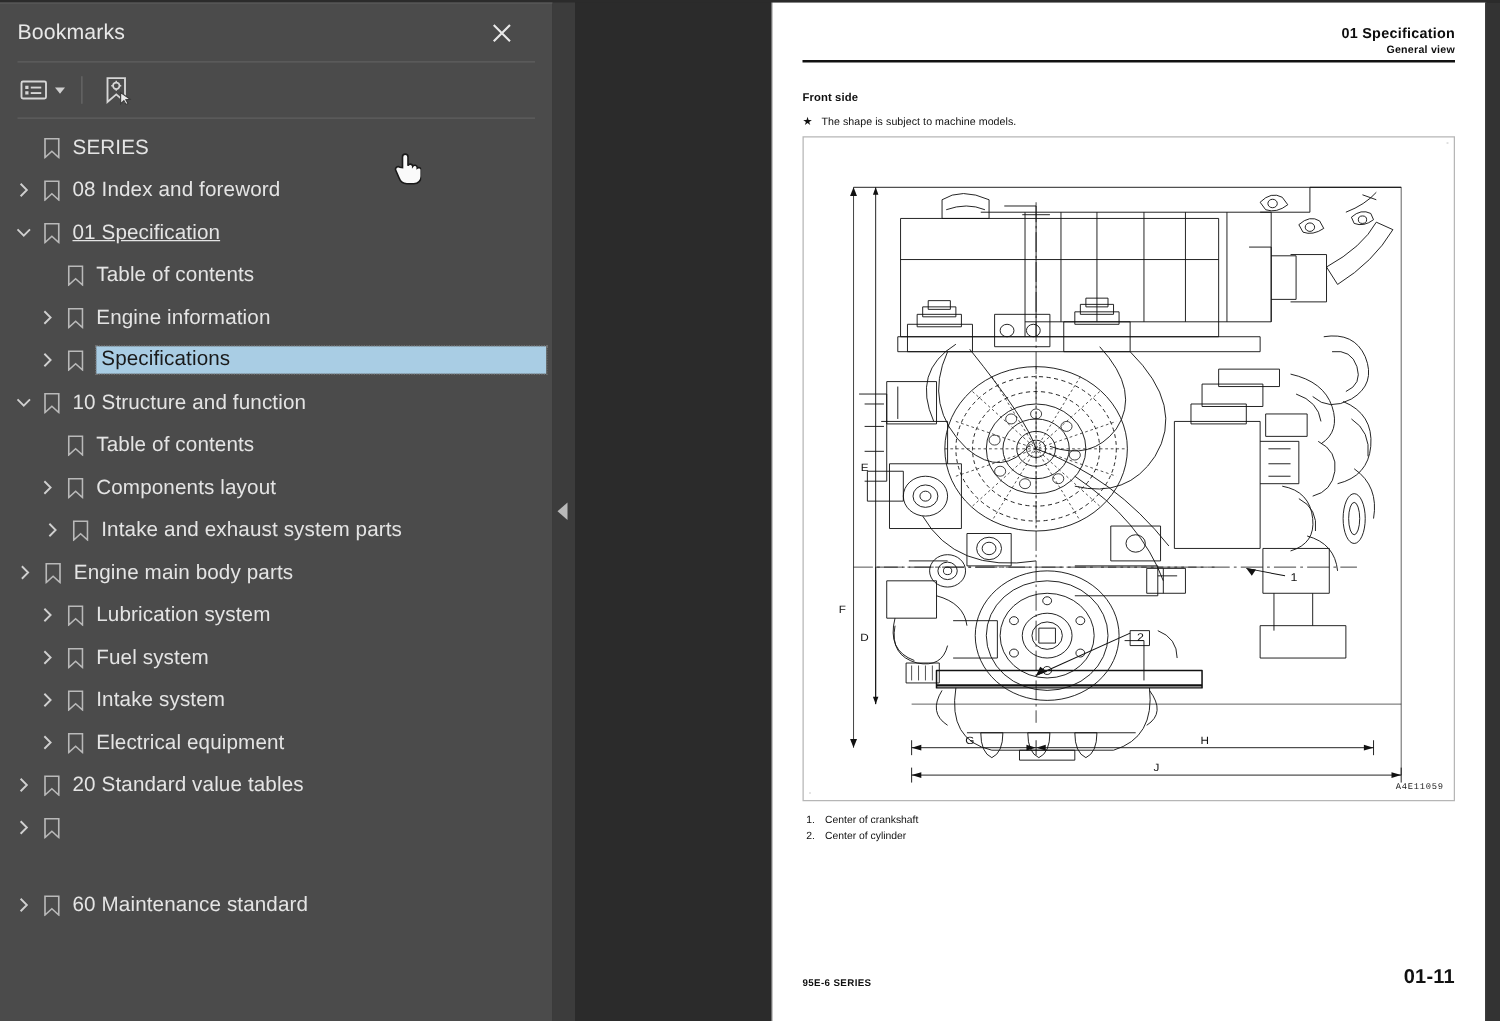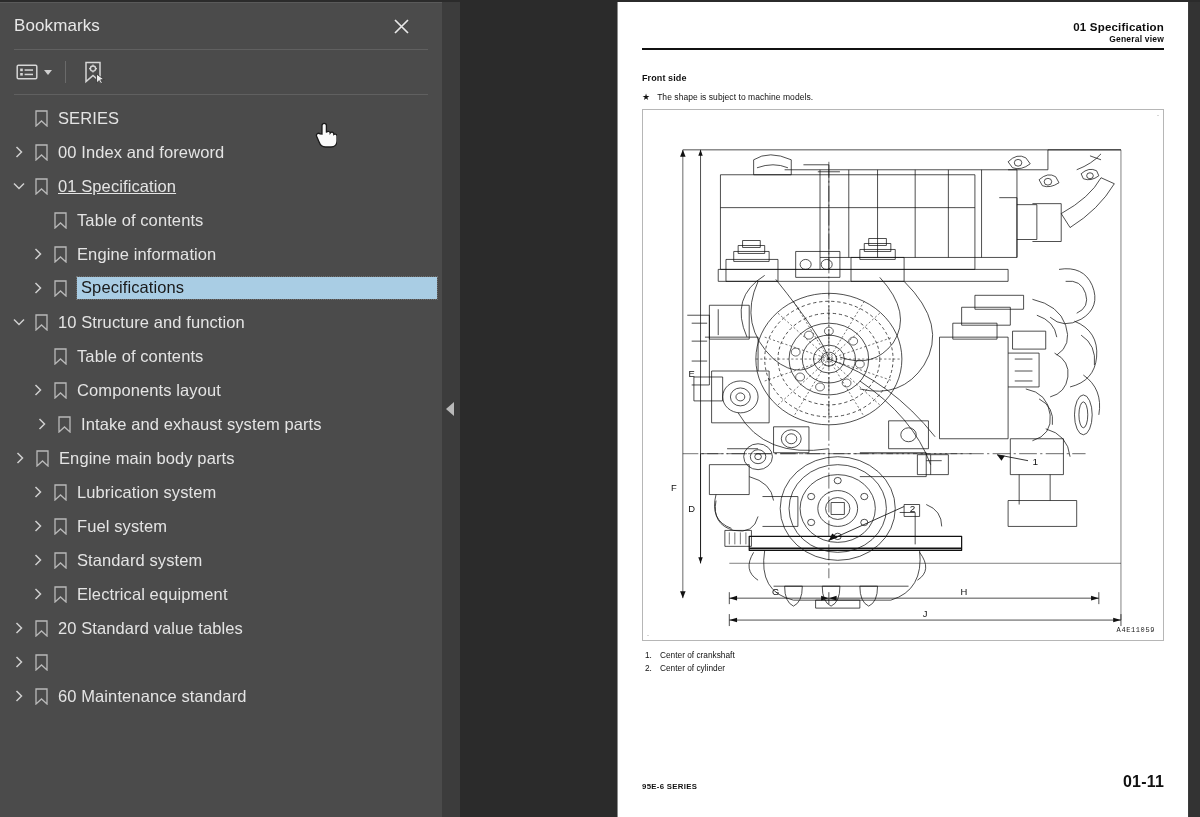--- a/index.html
+++ b/index.html
@@ -343,21 +343,21 @@
           <div class="twisty">
             <svg width="10" height="14" viewBox="0 0 10 14">
               <path d="M2.5 2 L7.5 7 L2.5 12" stroke="#cfcfcf" stroke-width="1.5" fill="none"></path>
             </svg>
           </div>
           <div class="bm-icon">
             <svg width="13" height="17" viewBox="0 0 13 17">
               <path d="M1 1 H12 V16 L6.5 11 L1 16 Z" fill="none" stroke="#b9b9b9" stroke-width="1.3"></path>
             </svg>
           </div>
-          <div class="bm-label">00 Index and foreword</div>
+          <div class="bm-label">08 Index and foreword</div>
         </div>
         <div class="bm-row" style="padding-left: 8px;">
           <div class="twisty">
             <svg width="14" height="10" viewBox="0 0 14 10">
               <path d="M2 2.5 L7 7.5 L12 2.5" stroke="#cfcfcf" stroke-width="1.5" fill="none"></path>
             </svg>
           </div>
           <div class="bm-icon">
             <svg width="13" height="17" viewBox="0 0 13 17">
               <path d="M1 1 H12 V16 L6.5 11 L1 16 Z" fill="none" stroke="#b9b9b9" stroke-width="1.3"></path>
@@ -491,21 +491,21 @@
           <div class="twisty">
             <svg width="10" height="14" viewBox="0 0 10 14">
               <path d="M2.5 2 L7.5 7 L2.5 12" stroke="#cfcfcf" stroke-width="1.5" fill="none"></path>
             </svg>
           </div>
           <div class="bm-icon">
             <svg width="13" height="17" viewBox="0 0 13 17">
               <path d="M1 1 H12 V16 L6.5 11 L1 16 Z" fill="none" stroke="#b9b9b9" stroke-width="1.3"></path>
             </svg>
           </div>
-          <div class="bm-label">Standard system</div>
+          <div class="bm-label">Intake system</div>
         </div>
         <div class="bm-row" style="padding-left: 27px;">
           <div class="twisty">
             <svg width="10" height="14" viewBox="0 0 10 14">
               <path d="M2.5 2 L7.5 7 L2.5 12" stroke="#cfcfcf" stroke-width="1.5" fill="none"></path>
             </svg>
           </div>
           <div class="bm-icon">
             <svg width="13" height="17" viewBox="0 0 13 17">
               <path d="M1 1 H12 V16 L6.5 11 L1 16 Z" fill="none" stroke="#b9b9b9" stroke-width="1.3"></path>
@@ -531,21 +531,21 @@
             <svg width="10" height="14" viewBox="0 0 10 14">
               <path d="M2.5 2 L7.5 7 L2.5 12" stroke="#cfcfcf" stroke-width="1.5" fill="none"></path>
             </svg>
           </div>
           <div class="bm-icon">
             <svg width="13" height="17" viewBox="0 0 13 17">
               <path d="M1 1 H12 V16 L6.5 11 L1 16 Z" fill="none" stroke="#b9b9b9" stroke-width="1.3"></path>
             </svg>
           </div>
         </div>
-        <div class="bm-row" style="padding-left: 8px;">
+        <div class="bm-row" style="padding-left: 8px; margin-top: 28px;">
           <div class="twisty">
             <svg width="10" height="14" viewBox="0 0 10 14">
               <path d="M2.5 2 L7.5 7 L2.5 12" stroke="#cfcfcf" stroke-width="1.5" fill="none"></path>
             </svg>
           </div>
           <div class="bm-icon">
             <svg width="13" height="17" viewBox="0 0 13 17">
               <path d="M1 1 H12 V16 L6.5 11 L1 16 Z" fill="none" stroke="#b9b9b9" stroke-width="1.3"></path>
             </svg>
           </div>

